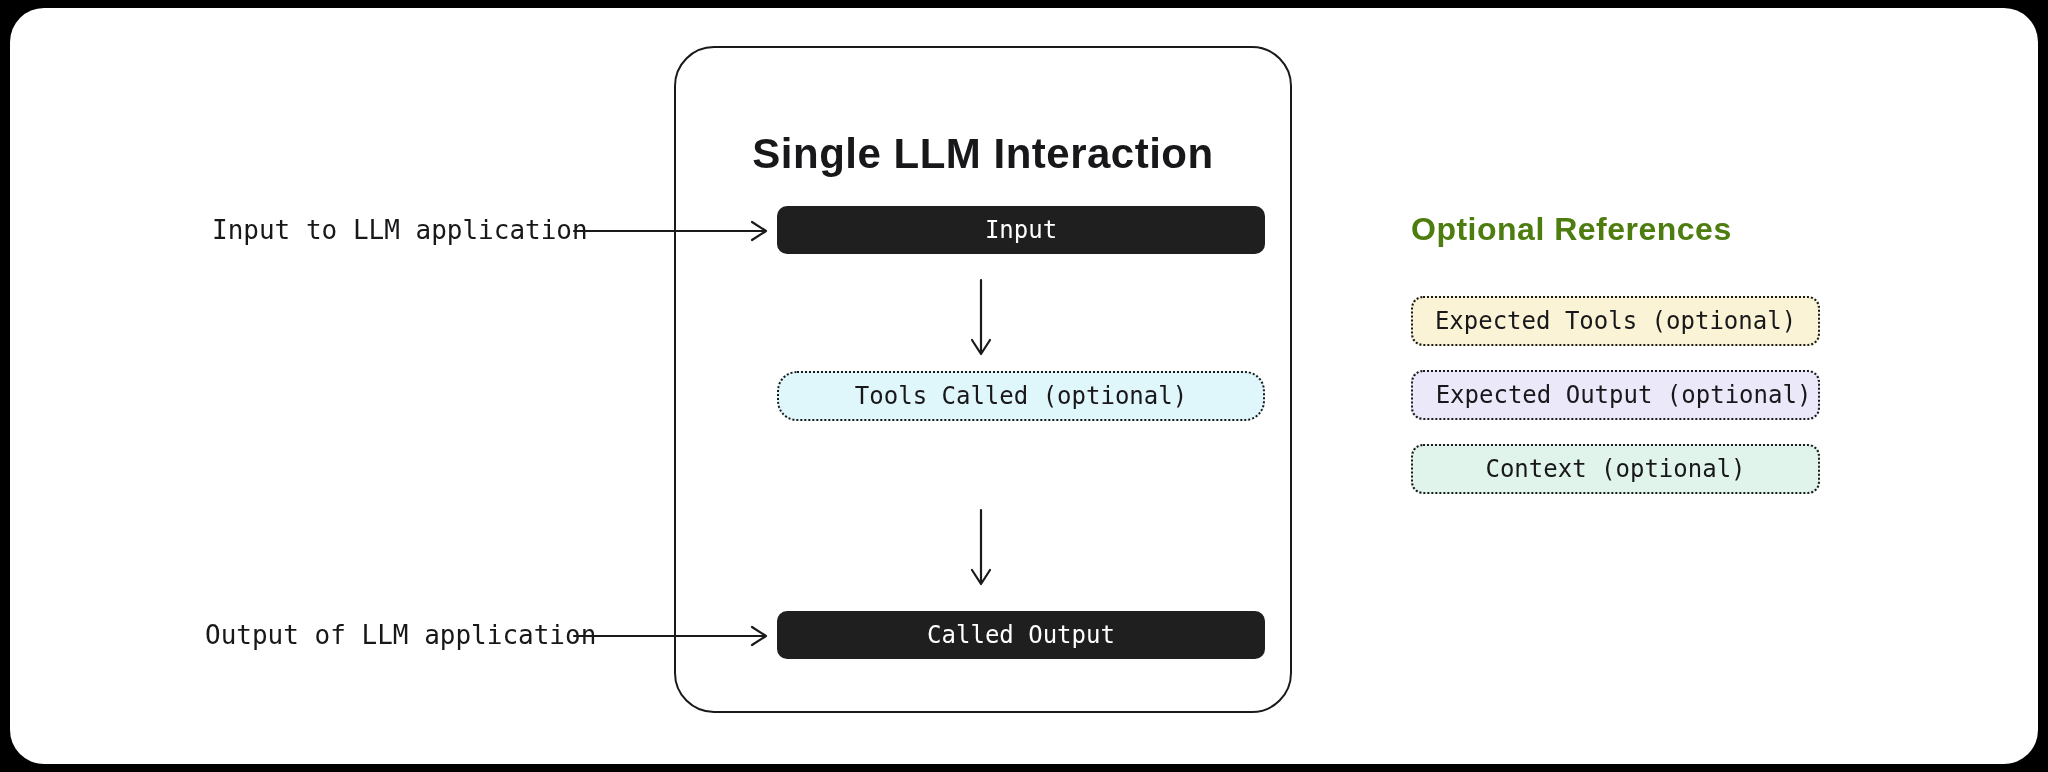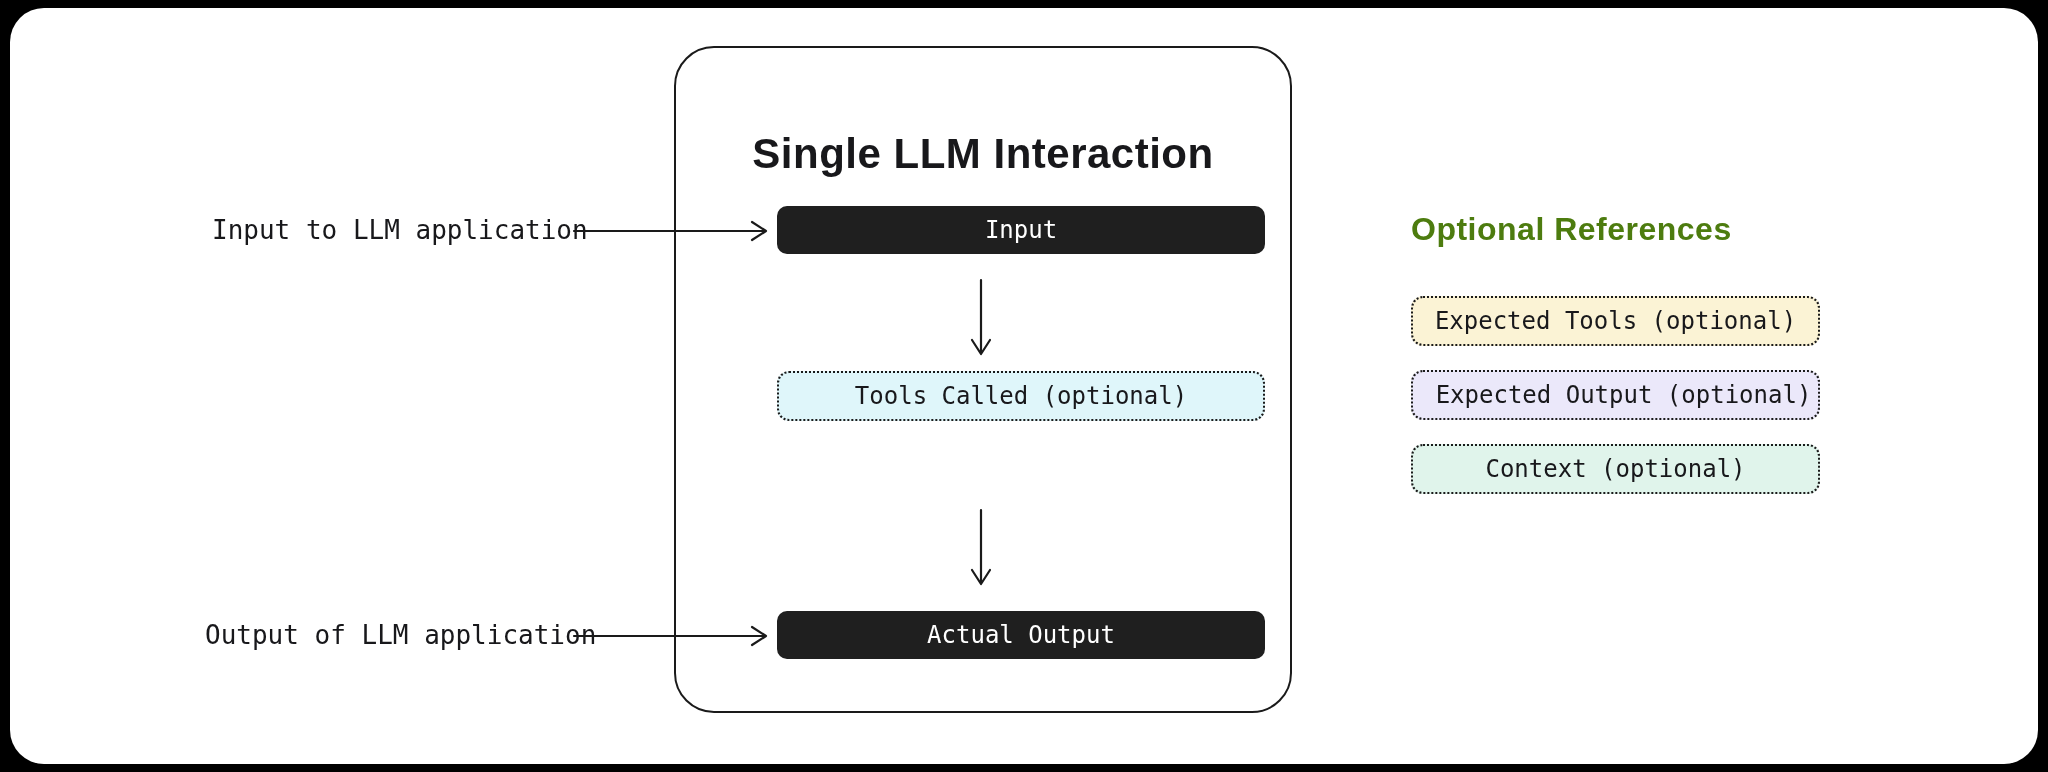--- a/index.html
+++ b/index.html
@@ -61,21 +61,21 @@
     color: #ffffff;
     border-radius: 10px;
   }
   .node-dashed {
     height: 50px;
     border: 2.5px dotted #1a1a1a;
     border-radius: 12px;
     color: #18181b;
   }
   .node-input { top: 206px; }
-  .node-tools { top: 371px; }
+  .node-tools { top: 371px; border-radius: 20px; }
   .node-retrieval { top: 440px; }
   .node-output { top: 611px; }
 
   .ref-title {
     position: absolute;
     left: 1411px; top: 199px;
     width: 420px;
     font-size: 32px;
     font-weight: 600;
     color: #4d7c0f;
@@ -143,21 +143,21 @@
   </div>
 
 
   <div class="arrow v-arrow-2">
     <svg width="30" height="80" viewBox="0 0 30 80">
       <path d="M15 2 V74 M6 62 L15 76 L24 62" stroke="#1a1a1a" stroke-width="2.2" fill="none" stroke-linecap="round" stroke-linejoin="round"></path>
     </svg>
   </div>
 
   <div class="node node-dark node-output">
-    <span>Actual Output</span>
+    <span>Called Output</span>
   </div>
 
   <div class="annotation annotation-input">Input to LLM application</div>
   <div class="arrow h-arrow-1">
     <svg width="200" height="28" viewBox="0 0 200 28">
       <path d="M2 14 H192 M180 5 L194 14 L180 23" stroke="#1a1a1a" stroke-width="2.2" fill="none" stroke-linecap="round" stroke-linejoin="round"></path>
     </svg>
   </div>
 
   <div class="annotation annotation-output">Output of LLM application</div>

